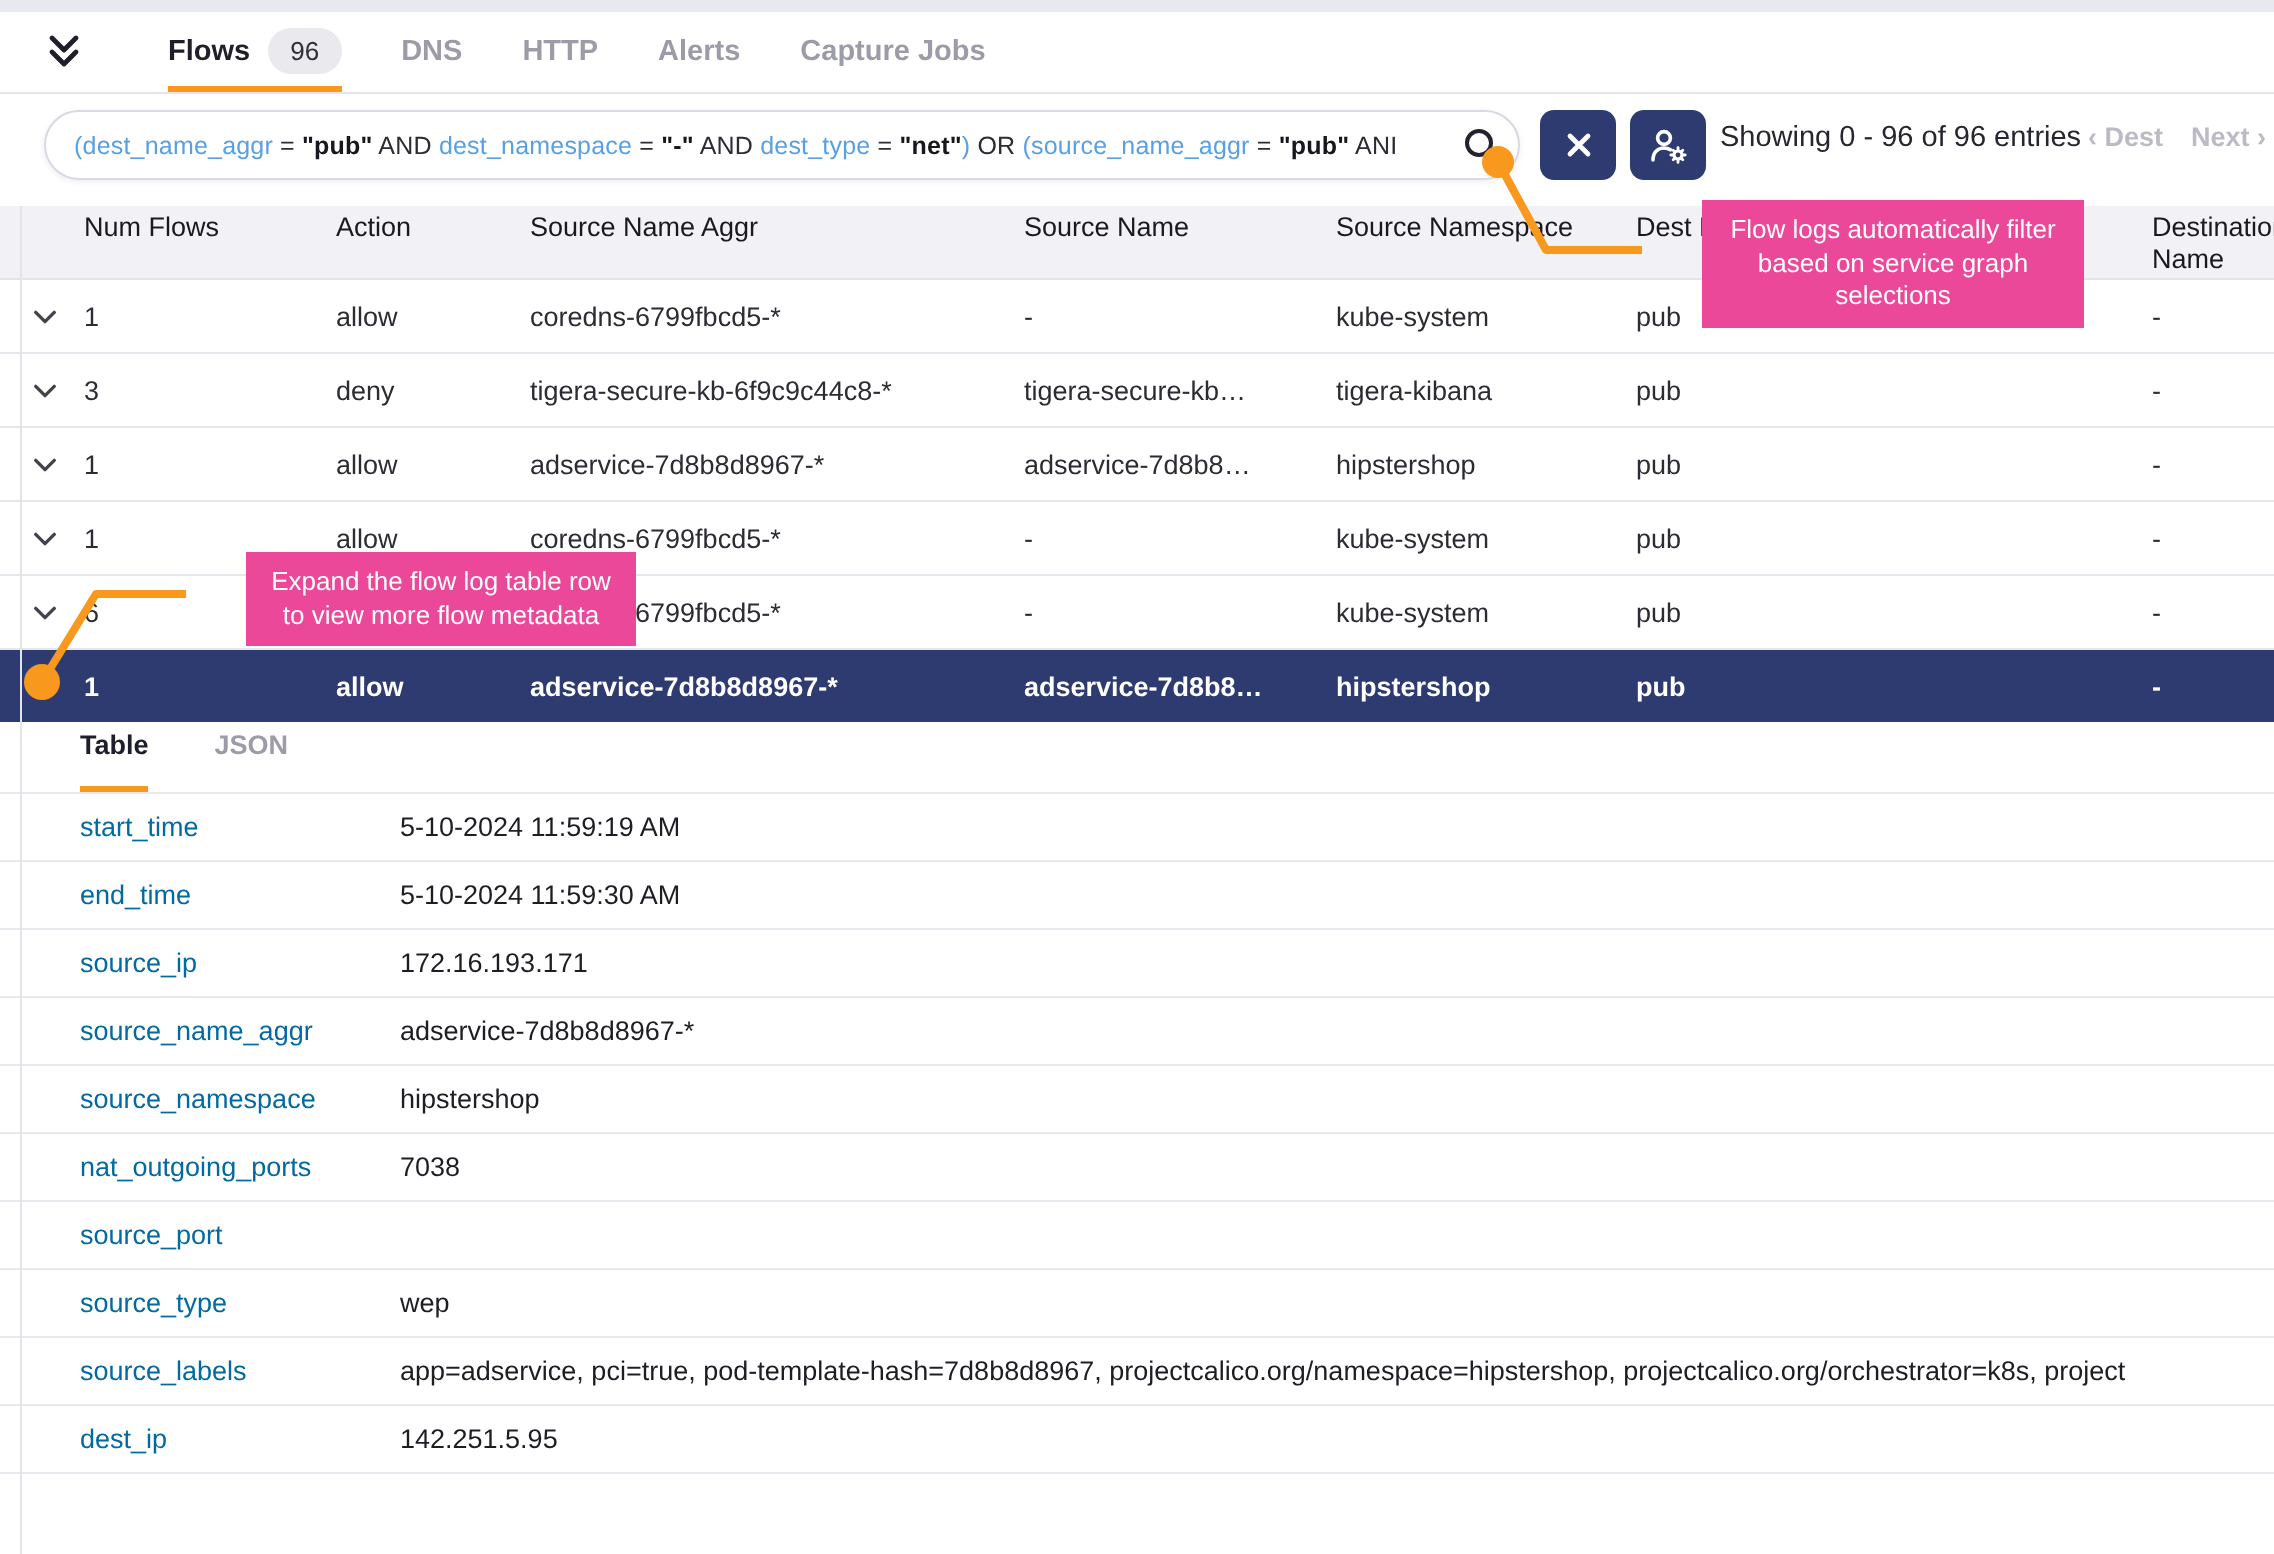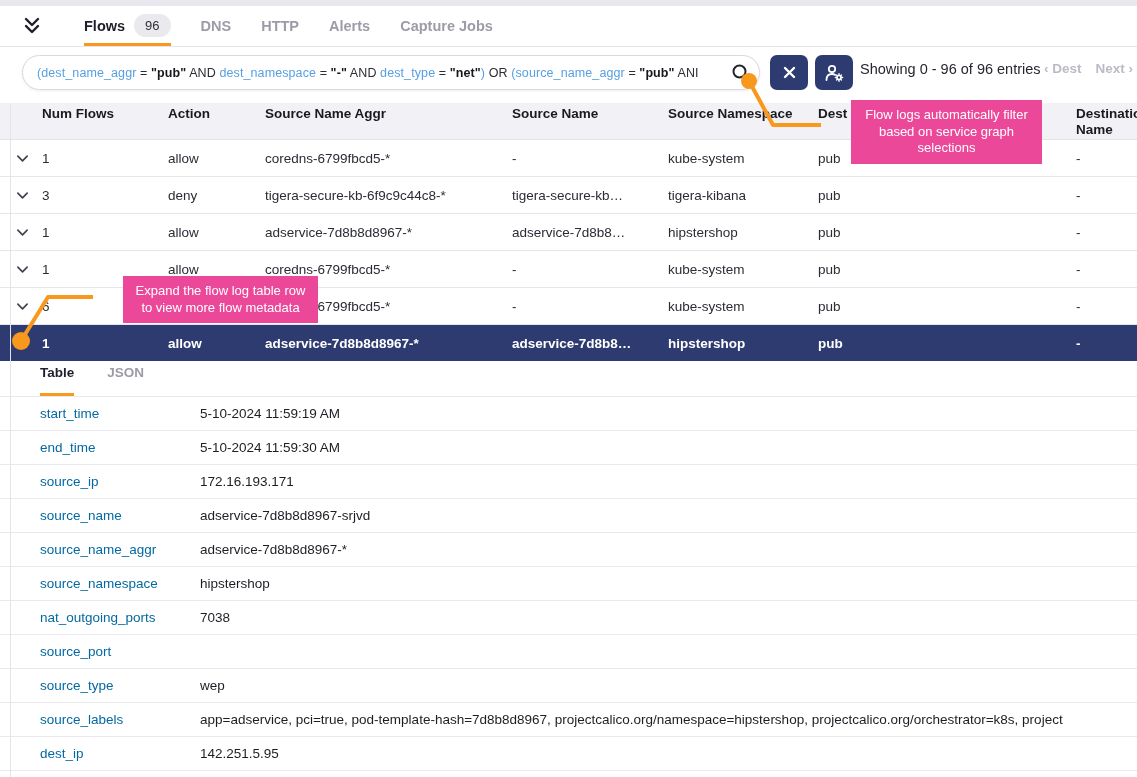--- a/index.html
+++ b/index.html
@@ -35,21 +35,21 @@
   .btn-clear { left:770px; font-size:16px; font-weight:700; }
   .btn-usergear { left:815px; }
   .showing-text { position:absolute; left:860px; top:14px; font-size:14.5px; font-weight:500; color:#252630; }
   .pager { position:absolute; right:4px; top:14px; display:flex; gap:14px; font-size:13.5px; font-weight:700; color:#bbbbc6; }
   .pager span { cursor:pointer; }
 
   
   .grid-row { display:grid; grid-template-columns:42px 126px 97px 247px 156px 150px 258px 61px; align-items:center; }
   .flow-header { position:absolute; left:0; top:103px; width:1137px; height:37px; background:#f2f2f6;
                  border-bottom:1px solid #e3e3ea; align-items:start; }
-  .flow-header .hc { font-size:13.5px; font-weight:700; color:#19191f; line-height:16px; padding-top:3px; padding-right:8px; }
+  .flow-header .hc { font-size:13.5px; font-weight:400; color:#19191f; line-height:16px; padding-top:3px; padding-right:8px; }
   .flow-rows { position:absolute; left:0; top:140px; width:1137px; }
   .flow-row { height:37px; border-bottom:1px solid #e6e6ed; background:#fff; font-size:13.5px; color:#2b2c34; cursor:pointer; }
   .flow-row .cell { white-space:nowrap; overflow:hidden; padding-right:10px; }
   .flow-row.selected { background:#2d3b70; color:#ffffff; font-weight:600; height:36px; border-bottom:none; }
   .expander { display:flex; align-items:center; justify-content:center; padding-left:12px; }
 
   
   .detail-tabs { position:absolute; left:0; top:361px; width:1137px; height:36px; display:flex; align-items:stretch;
                  border-bottom:1px solid #e8e8ee; background:#fff; }
   .dtab { margin-left:40px; display:flex; align-items:flex-start; font-size:13.5px; font-weight:700; color:#9c9ca8;
@@ -258,24 +258,20 @@
       </div>
       <div class="detail-row">
         <div class="detail-key">end_time</div>
         <div class="detail-val">5-10-2024 11:59:30 AM</div>
       </div>
       <div class="detail-row">
         <div class="detail-key">source_ip</div>
         <div class="detail-val">172.16.193.171</div>
       </div>
       <div class="detail-row">
-        <div class="detail-key">source_name</div>
-        <div class="detail-val">adservice-7d8b8d8967-srjvd</div>
-      </div>
-      <div class="detail-row">
         <div class="detail-key">source_name_aggr</div>
         <div class="detail-val">adservice-7d8b8d8967-*</div>
       </div>
       <div class="detail-row">
         <div class="detail-key">source_namespace</div>
         <div class="detail-val">hipstershop</div>
       </div>
       <div class="detail-row">
         <div class="detail-key">nat_outgoing_ports</div>
         <div class="detail-val">7038</div>

